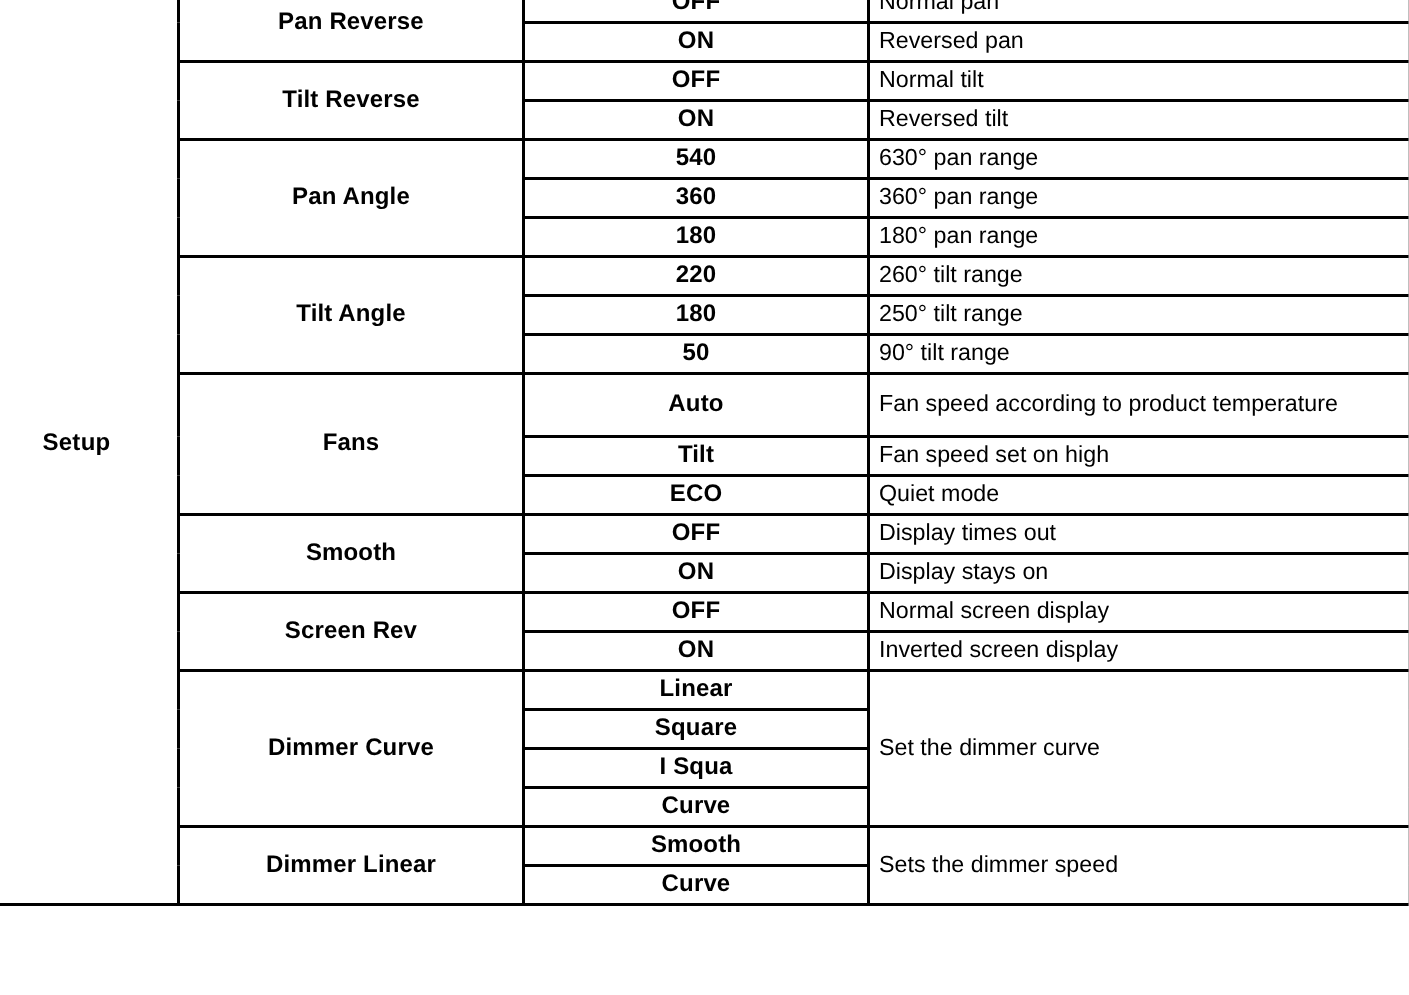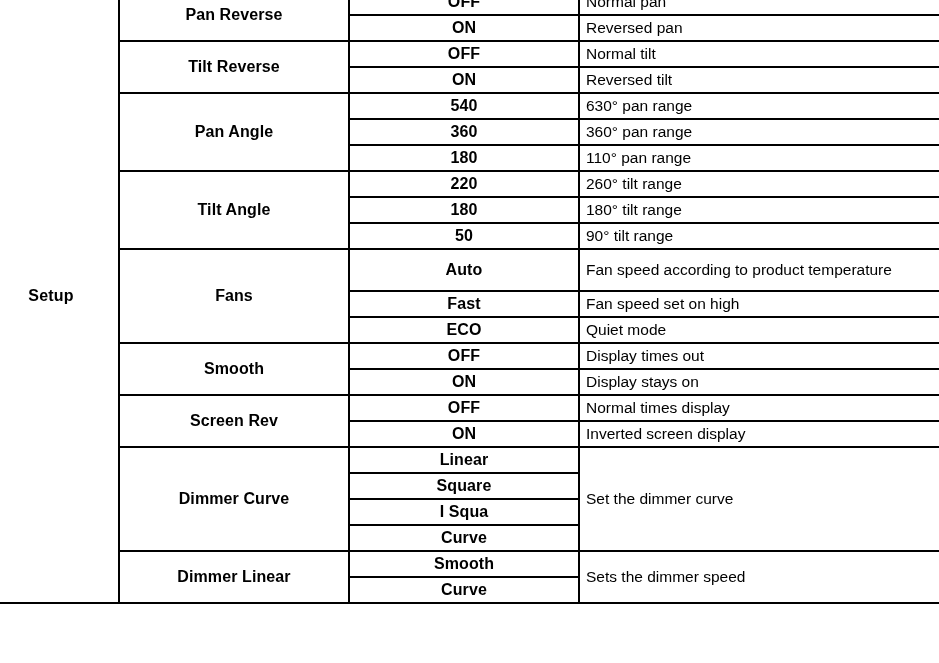--- a/index.html
+++ b/index.html
@@ -120,61 +120,61 @@
             <td class="param-cell" rowspan="3">Pan Angle</td>
             <td class="value-cell">540</td>
             <td class="desc-cell">630° pan range</td>
           </tr>
           <tr class="row-std">
             <td class="value-cell">360</td>
             <td class="desc-cell">360° pan range</td>
           </tr>
           <tr class="row-std">
             <td class="value-cell">180</td>
-            <td class="desc-cell">110° pan range</td>
+            <td class="desc-cell">180° pan range</td>
           </tr>
           <tr class="row-std">
             <td class="param-cell" rowspan="3">Tilt Angle</td>
             <td class="value-cell">220</td>
             <td class="desc-cell">260° tilt range</td>
           </tr>
           <tr class="row-std">
             <td class="value-cell">180</td>
-            <td class="desc-cell">180° tilt range</td>
+            <td class="desc-cell">250° tilt range</td>
           </tr>
           <tr class="row-std">
             <td class="value-cell">50</td>
             <td class="desc-cell">90° tilt range</td>
           </tr>
           <tr class="row-tall">
             <td class="param-cell" rowspan="3">Fans</td>
             <td class="value-cell">Auto</td>
             <td class="desc-cell">Fan speed according to product temperature</td>
           </tr>
           <tr class="row-std">
-            <td class="value-cell">Fast</td>
+            <td class="value-cell">Tilt</td>
             <td class="desc-cell">Fan speed set on high</td>
           </tr>
           <tr class="row-std">
             <td class="value-cell">ECO</td>
             <td class="desc-cell">Quiet mode</td>
           </tr>
           <tr class="row-std">
             <td class="param-cell" rowspan="2">Smooth</td>
             <td class="value-cell">OFF</td>
             <td class="desc-cell">Display times out</td>
           </tr>
           <tr class="row-std">
             <td class="value-cell">ON</td>
             <td class="desc-cell">Display stays on</td>
           </tr>
           <tr class="row-std">
             <td class="param-cell" rowspan="2">Screen Rev</td>
             <td class="value-cell">OFF</td>
-            <td class="desc-cell">Normal times display</td>
+            <td class="desc-cell">Normal screen display</td>
           </tr>
           <tr class="row-std">
             <td class="value-cell">ON</td>
             <td class="desc-cell">Inverted screen display</td>
           </tr>
           <tr class="row-std">
             <td class="param-cell" rowspan="4">Dimmer Curve</td>
             <td class="value-cell">Linear</td>
             <td class="desc-cell" rowspan="4">Set the dimmer curve</td>
           </tr>

